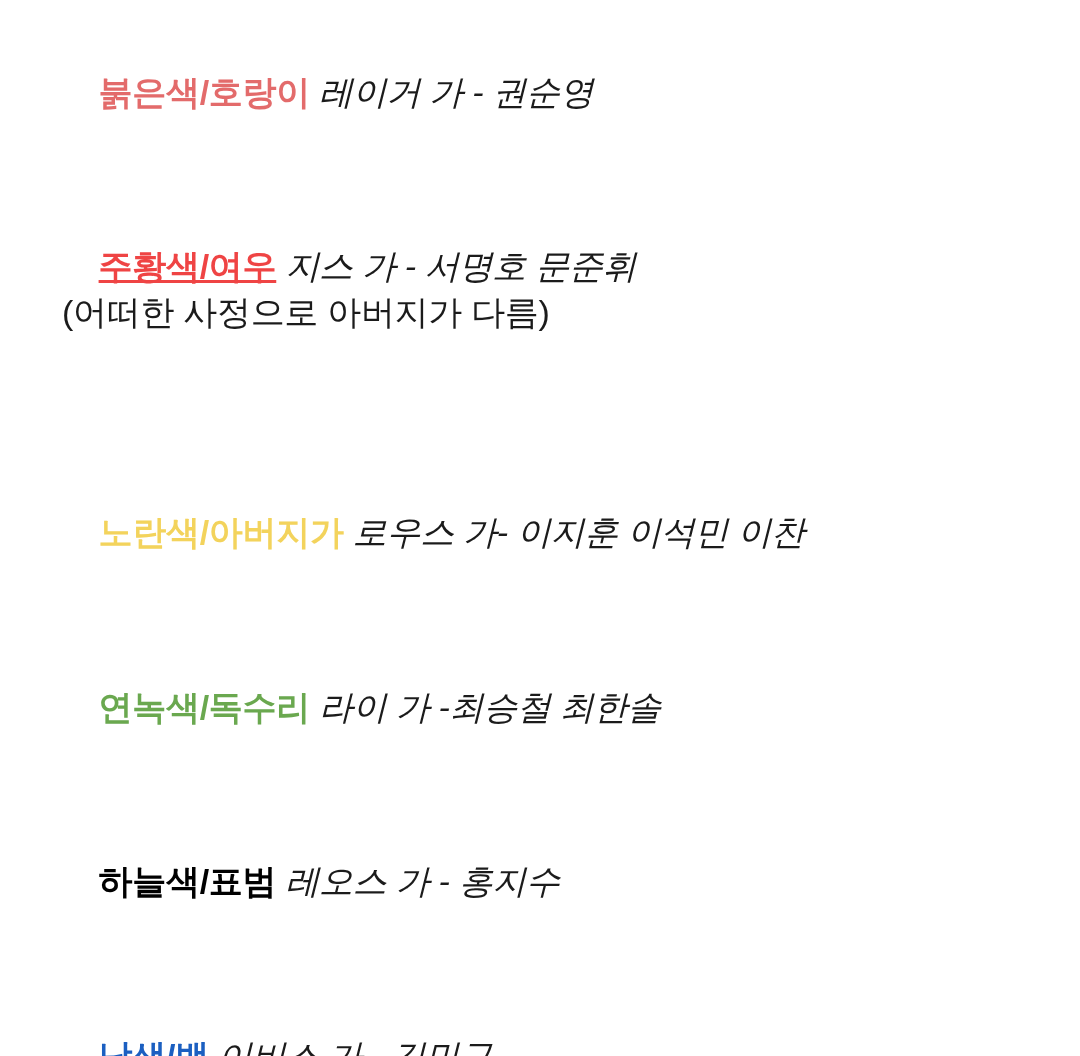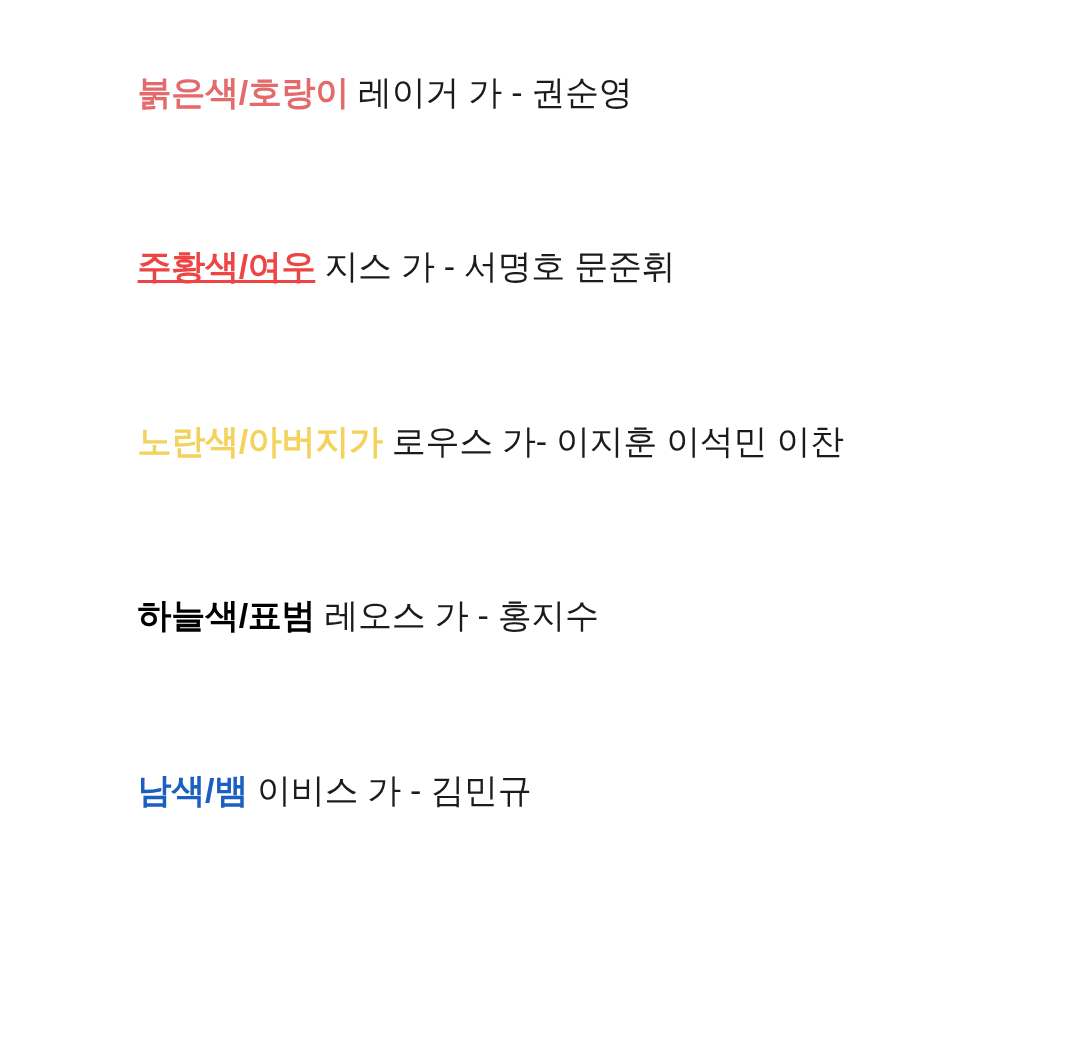--- a/index.html
+++ b/index.html
@@ -25,49 +25,52 @@
     font-size: 34px;
     line-height: 1.34;
     letter-spacing: -0.3px;
     white-space: pre-wrap;
   }
   .entry + .entry {
     margin-top: 38px;
   }
   .tag {
     font-weight: 700;
-    margin-left: 39px;
   }
   .rest {
     font-weight: 400;
     color: #1b1b1b;
+    font-style: italic;
   }
   .sub {
     display: block;
     font-weight: 400;
     color: #1b1b1b;
   }
 </style>
 </head>
 <body>
 
 <div class="page">
 
   <p class="entry">
     <span class="tag" style="color: rgb(227, 107, 107);">붉은색/호랑이</span><span class="rest"> 레이거 가 - 권순영</span>
   </p>
 
   <p class="entry">
-    <span class="tag" style="color: #ef4444; text-decoration: underline;">주황색/여우</span><span class="rest"> 지스 가 - 서명호 문준휘</span>
+    <span class="tag" style="color: #ef4444; text-decoration: underline;">주황색/여우</span><span class="rest"> 지스 가 - 서명호 문준휘</span><span class="sub">(어떠한 사정으로 아버지가 다름)</span>
   </p>
 
   <p class="entry">
     <span class="tag" style="color: rgb(243, 211, 92);">노란색/아버지가</span><span class="rest"> 로우스 가- 이지훈 이석민 이찬</span>
   </p>
 
+  <p class="entry">
+    <span class="tag" style="color: rgb(106, 168, 79);">연녹색/독수리</span><span class="rest"> 라이 가 -최승철 최한솔</span>
+  </p>
 
   <p class="entry">
     <span class="tag" style="color: #000000;">하늘색/표범</span><span class="rest"> 레오스 가 - 홍지수</span>
   </p>
 
   <p class="entry">
     <span class="tag" style="color: rgb(27, 95, 193);">남색/뱀</span><span class="rest"> 이비스 가 - 김민규</span>
   </p>
 
 </div>

